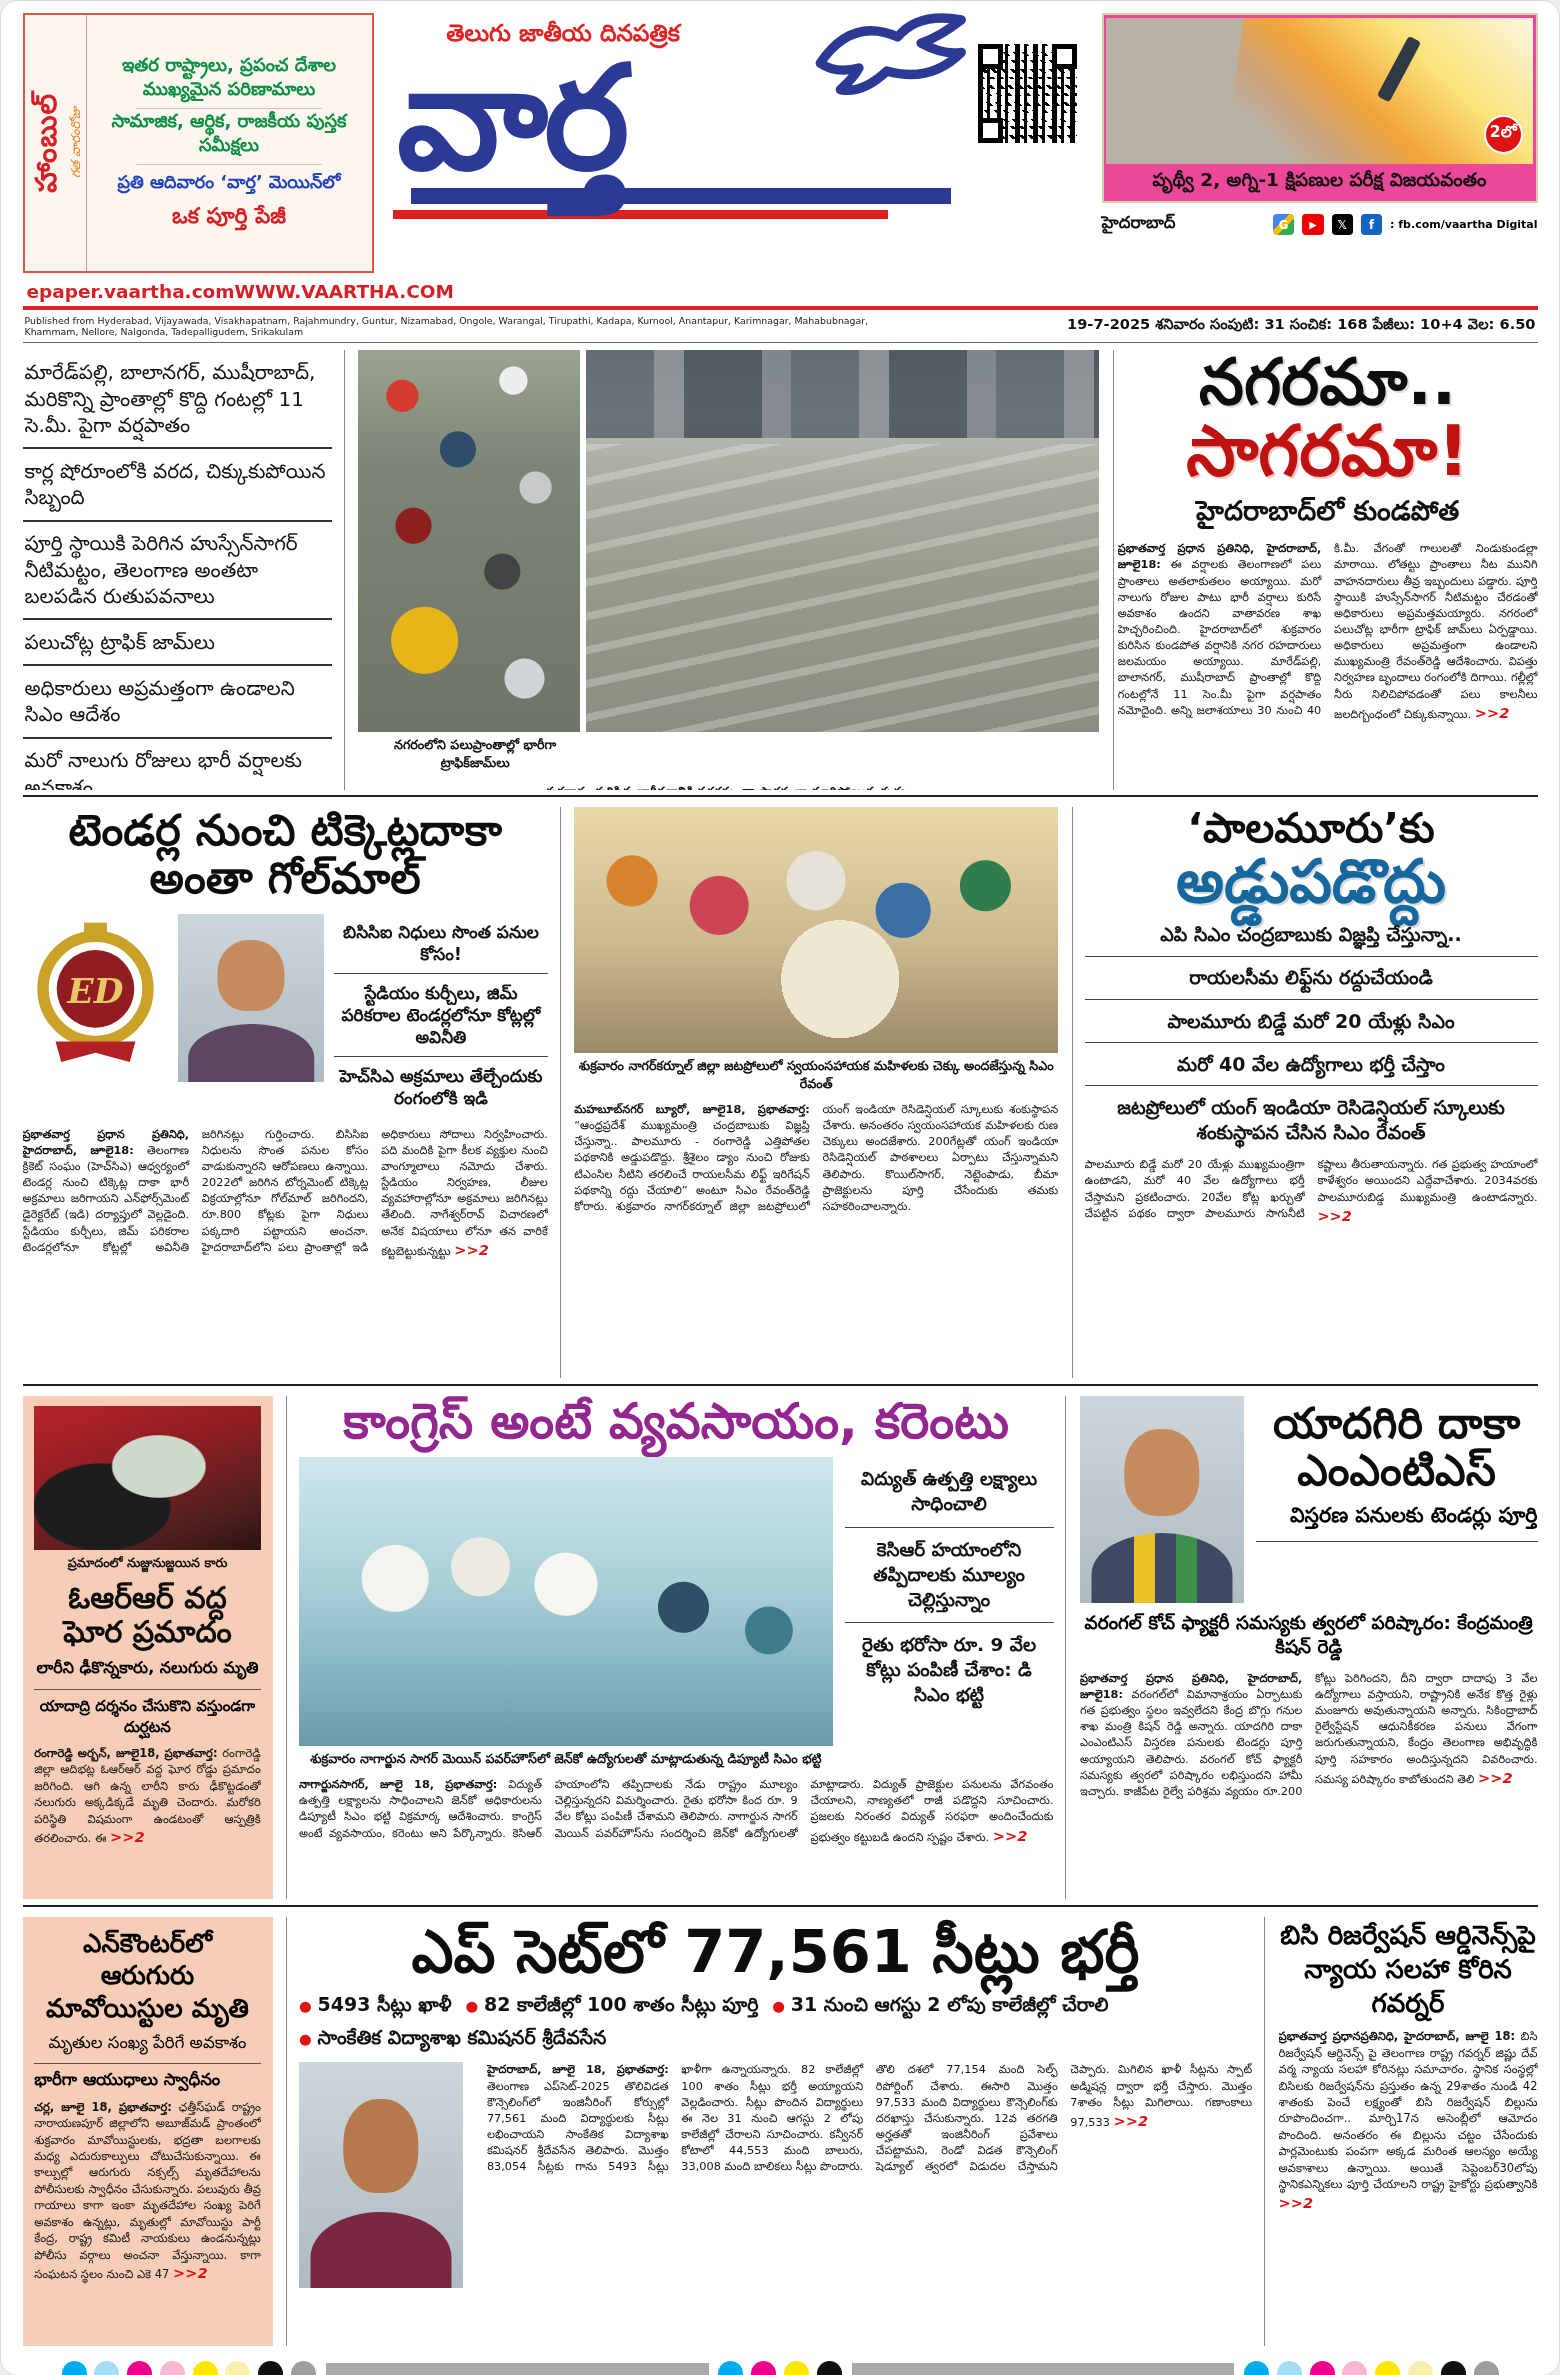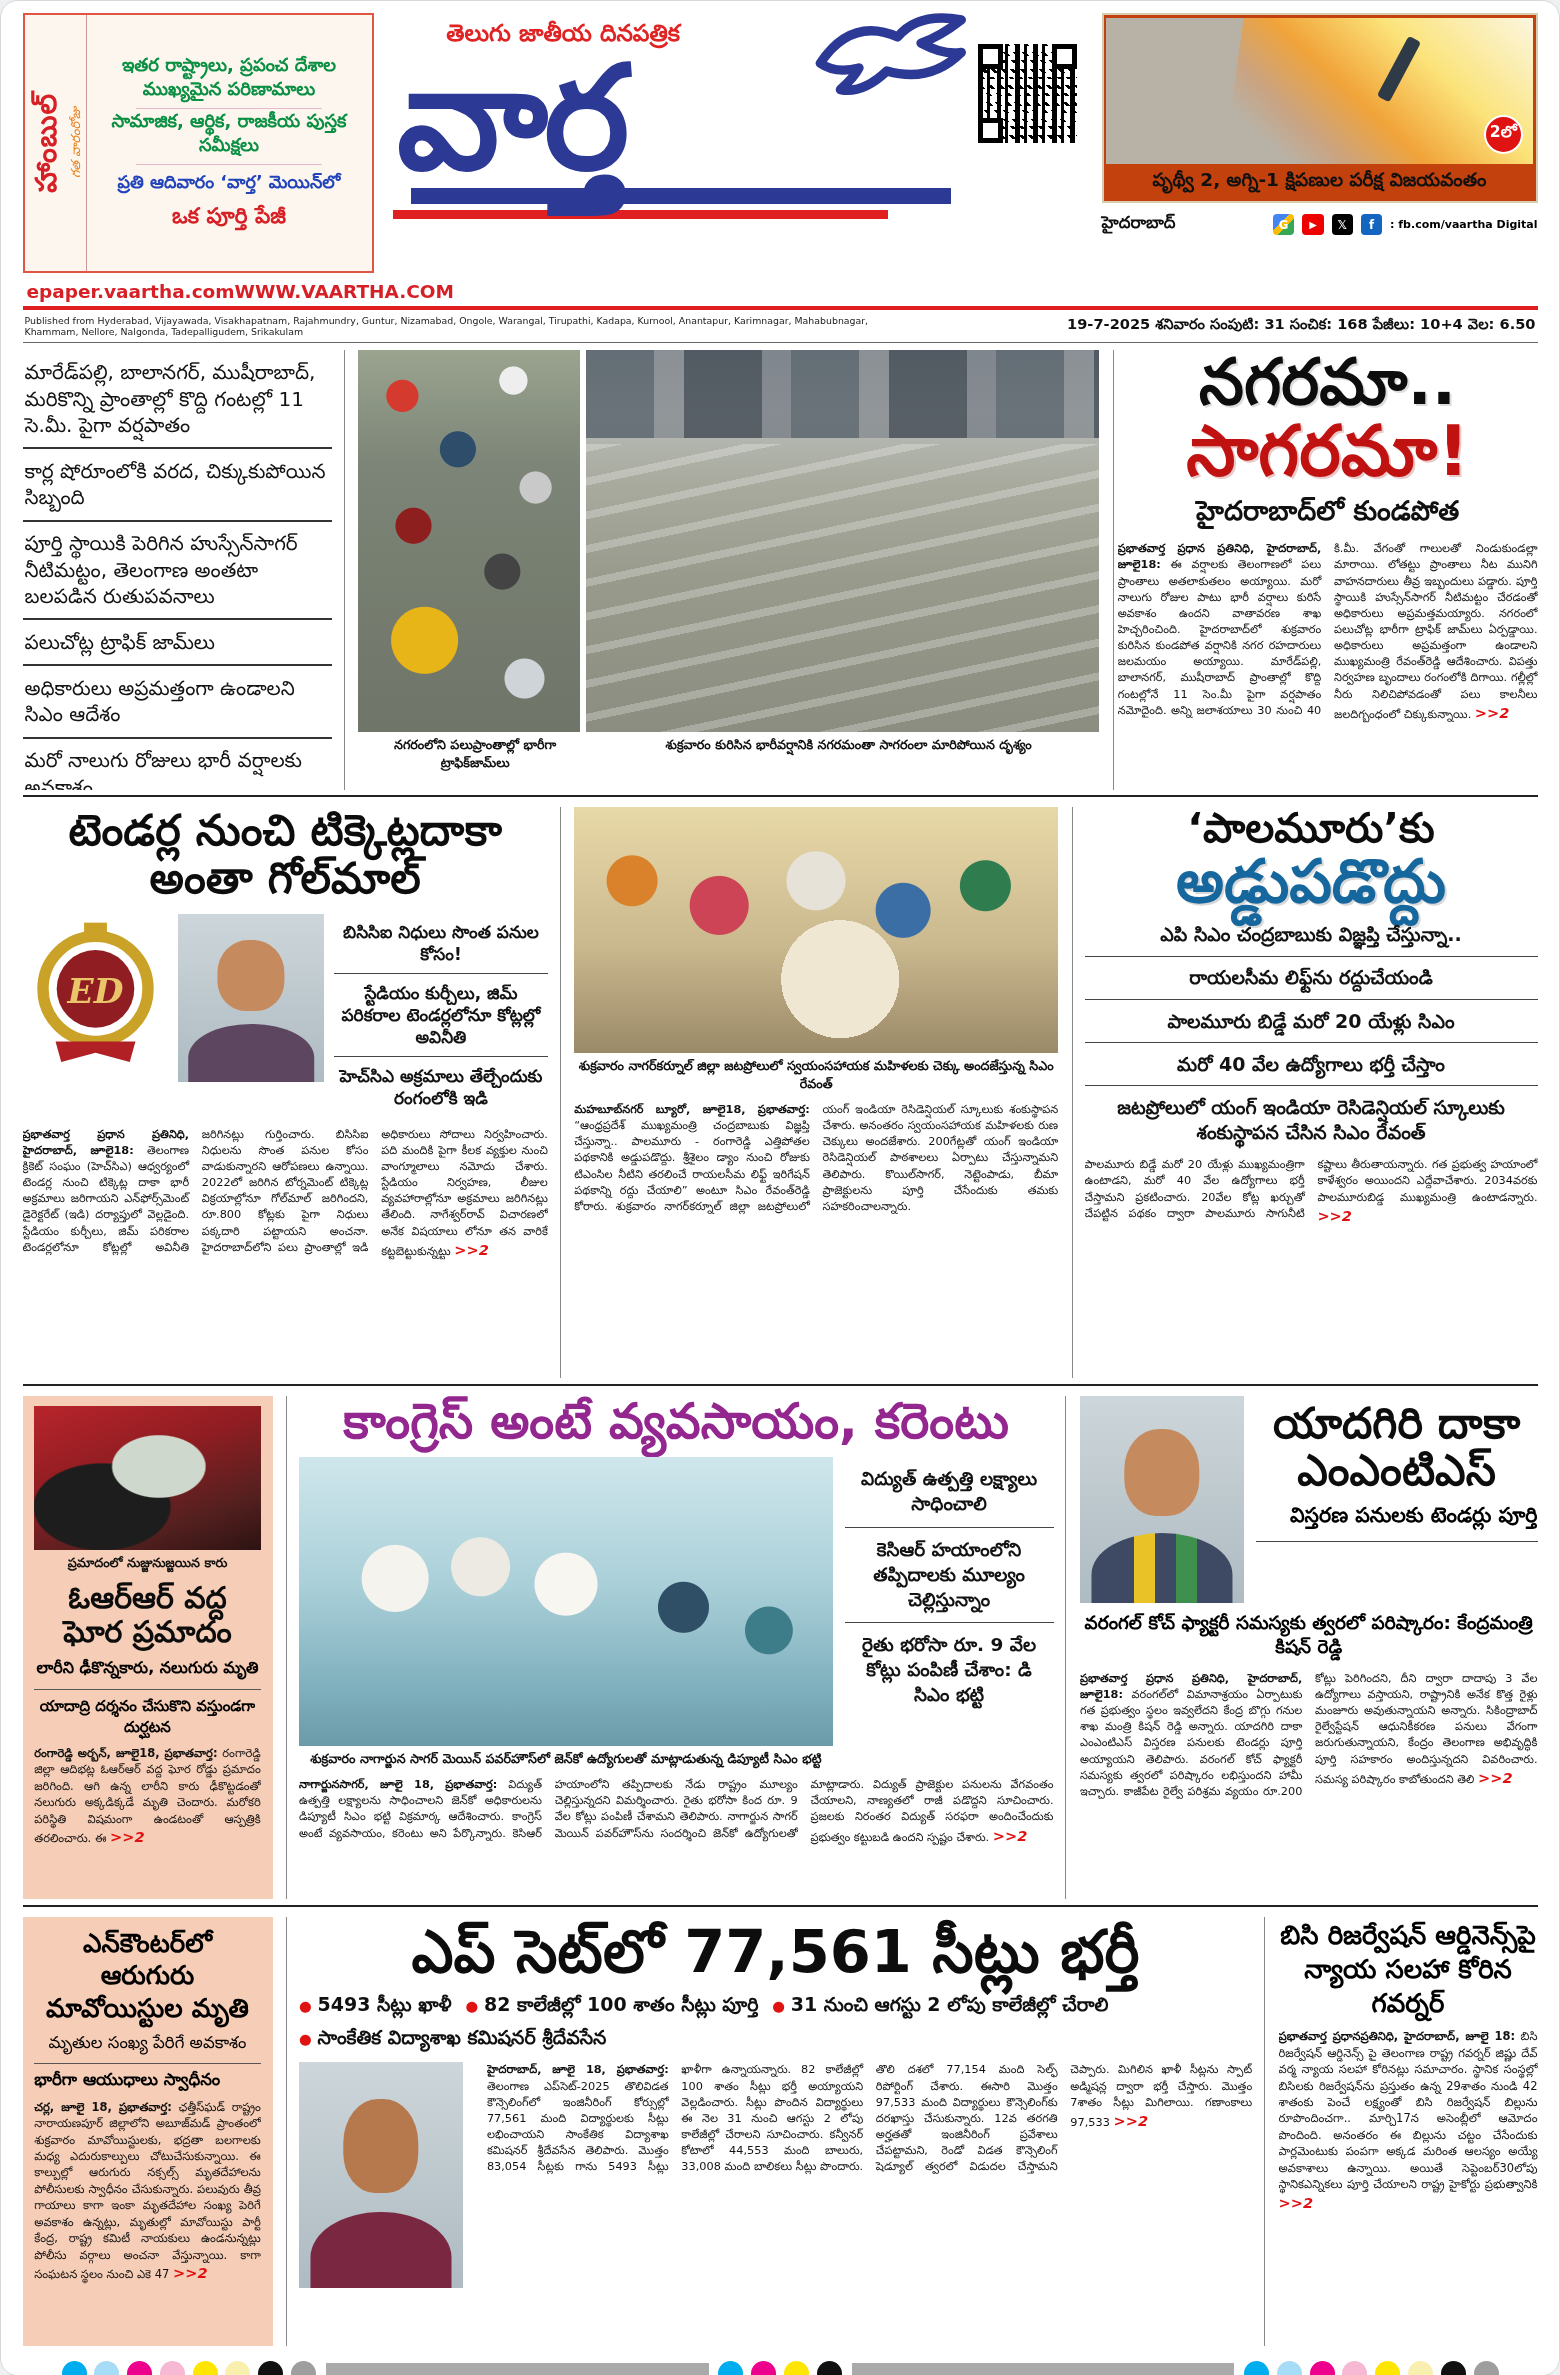--- a/index.html
+++ b/index.html
@@ -37,21 +37,21 @@
   .qr-wrap{ padding-top:29px; }
   .qr { width:103px; height:103px; border:2.9px solid #fff; position:relative;
         background:
           repeating-linear-gradient(90deg,#000 0 4.9px,transparent 4.9px 8.8px,#000 8.8px 11.7px,transparent 11.7px 18.5px),
           repeating-linear-gradient(0deg,#fff 0 3.9px,transparent 3.9px 7.8px,#fff 7.8px 13.7px,transparent 13.7px 16.6px),
           repeating-linear-gradient(45deg,#000 0 2.9px,#fff 2.9px 6.8px);}
   .qr i{ position:absolute; width:25px; height:25px; border:5.9px solid #000; background:#fff;}
   .qr i.a{top:0;left:0;} .qr i.b{top:0;right:0;} .qr i.c{bottom:0;left:0;}
 
   .missile-col{ display:flex; flex-direction:column; }
-  .missile-box{ border:2.9px solid #d8cdb0; background:#c2410c; padding:2.9px; }
+  .missile-box{ border:2.9px solid #d8cdb0; background:#ec4899; padding:2.9px; }
   .ph-missile{ height:146px; position:relative;
      background:linear-gradient(180deg,#6db6e0 0%,#a8d4ec 40%,#cfe2e8 62%,#b5a783 82%,#7c7057 100%);}
   .ph-missile:before{ content:""; position:absolute; right:-19.5px; top:-29px; width:75%; height:160%;
      background:linear-gradient(215deg,rgba(255,255,255,.95) 0%,rgba(255,230,120,.95) 35%,rgba(255,160,30,.8) 55%,rgba(255,120,20,.25) 70%,transparent 80%);
      transform:rotate(8deg);}
   .ph-missile:after{ content:""; position:absolute; right:127px; top:17.6px; width:13.7px; height:68px;
      background:#2e3a46; transform:rotate(28deg); border-radius:3.9px;}
   .badge{ position:absolute; right:9.8px; bottom:9.8px; width:39px; height:39px; border-radius:50%;
      background:#e01313; color:#fff; font-weight:bold; font-size:15.6px; display:flex;
      align-items:center; justify-content:center; border:2px solid #fff;}
@@ -101,21 +101,21 @@
         radial-gradient(circle at 30% 76%,#e8b518 0 33px,transparent 34px),
         radial-gradient(circle at 75% 86%,#cfd4d8 0 19.5px,transparent 20.5px),
         linear-gradient(180deg,#9aa48f 0%,#7c8577 30%,#6f7568 100%);}
   .ph-flood{ flex:1; height:382px;
       background:linear-gradient(180deg,#8d969e 0%,#b9bdb9 16%,#a9ab9f 34%,#989a8c 60%,#8b8d80 100%);}
   .ph-flood:before{ content:""; position:absolute; top:0; left:0; right:0; height:88px;
       background:repeating-linear-gradient(90deg,#5c666e 0 68px,#8a8f94 68px 98px,#474f58 98px 176px,#7d838a 176px 205px);
       opacity:.85;}
   .ph-flood:after{ content:""; position:absolute; top:94px; left:0; right:0; bottom:0;
       background:repeating-linear-gradient(168deg,rgba(255,255,255,.25) 0 7.8px,transparent 7.8px 33px);}
-  .cap-row{ display:flex; gap:5.9px; }
+  .cap-row{ display:flex; gap:5.9px;flex-direction:column; }
   .cap-row .caption{ text-align:center; }
   .headcol{ padding-left:3.9px; display:flex; flex-direction:column;}
   .lead-h1{ font-size:64px; font-weight:bold; color:#0d0d0d; text-align:center; line-height:1.02;
       text-shadow:2px 2px 0 #ddd;}
   .lead-h2{ font-size:70px; font-weight:bold; color:#c11212; text-align:center; line-height:1.0;
       text-shadow:2px 2px 0 #e9c9c9;}
   .lead-sub{ font-size:27px; font-weight:bold; color:#111; text-align:center; padding:9.8px 0 7.8px;}
   .lead-body{ columns:2; column-gap:12.7px; flex:1;}
 
   

